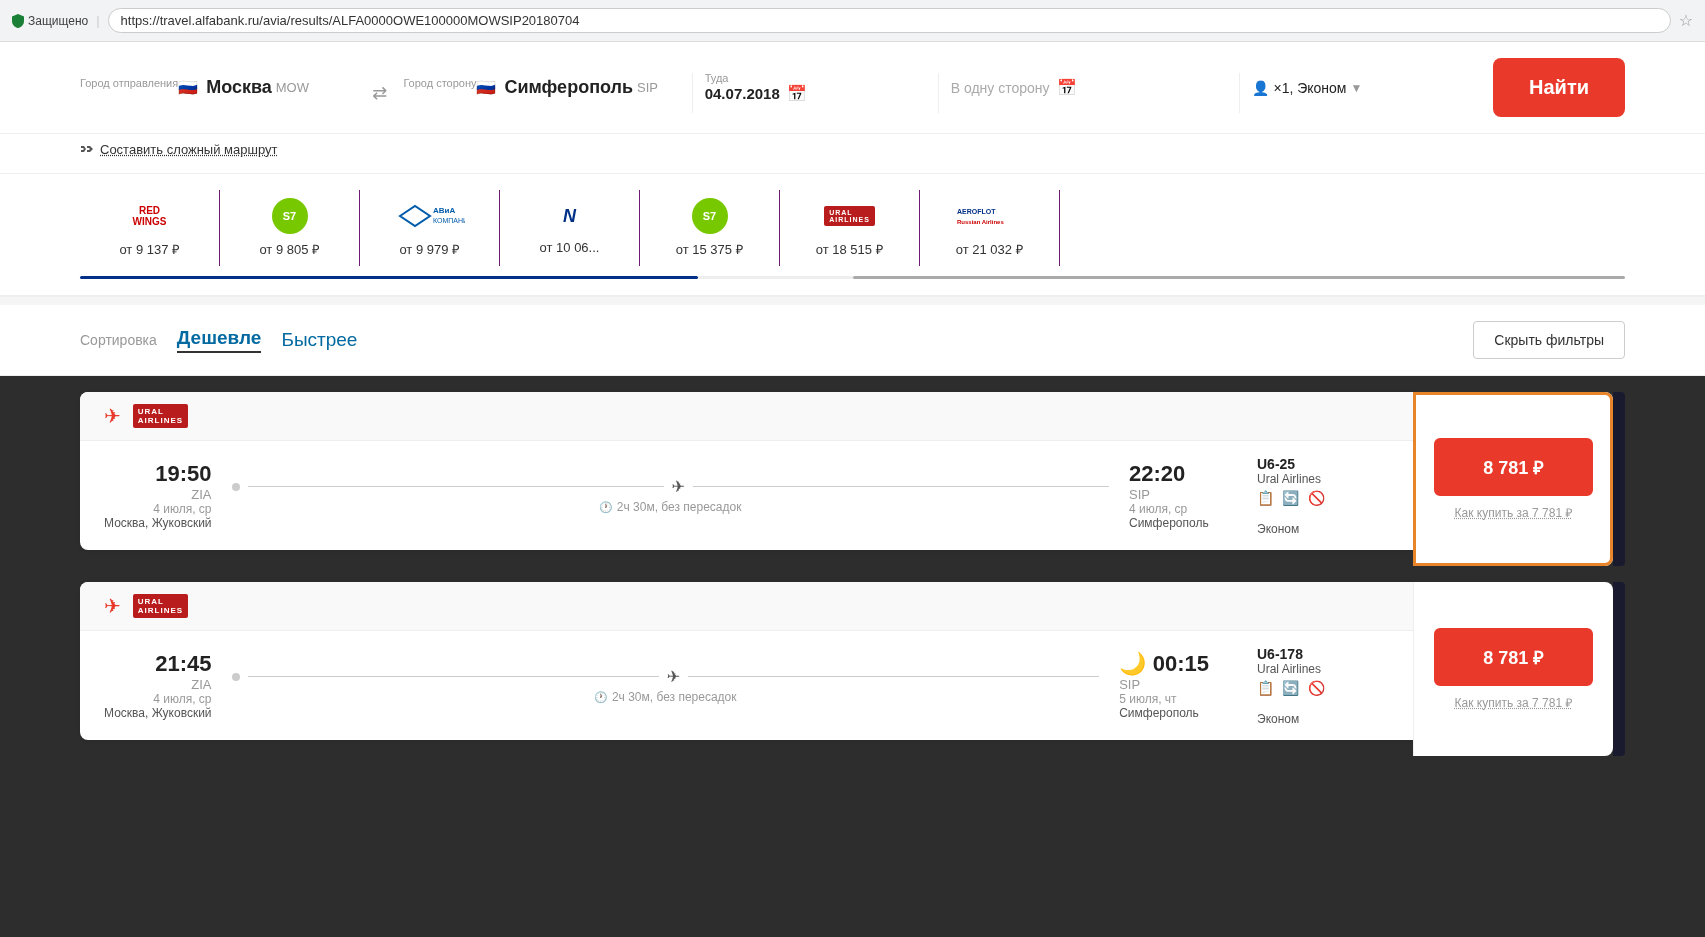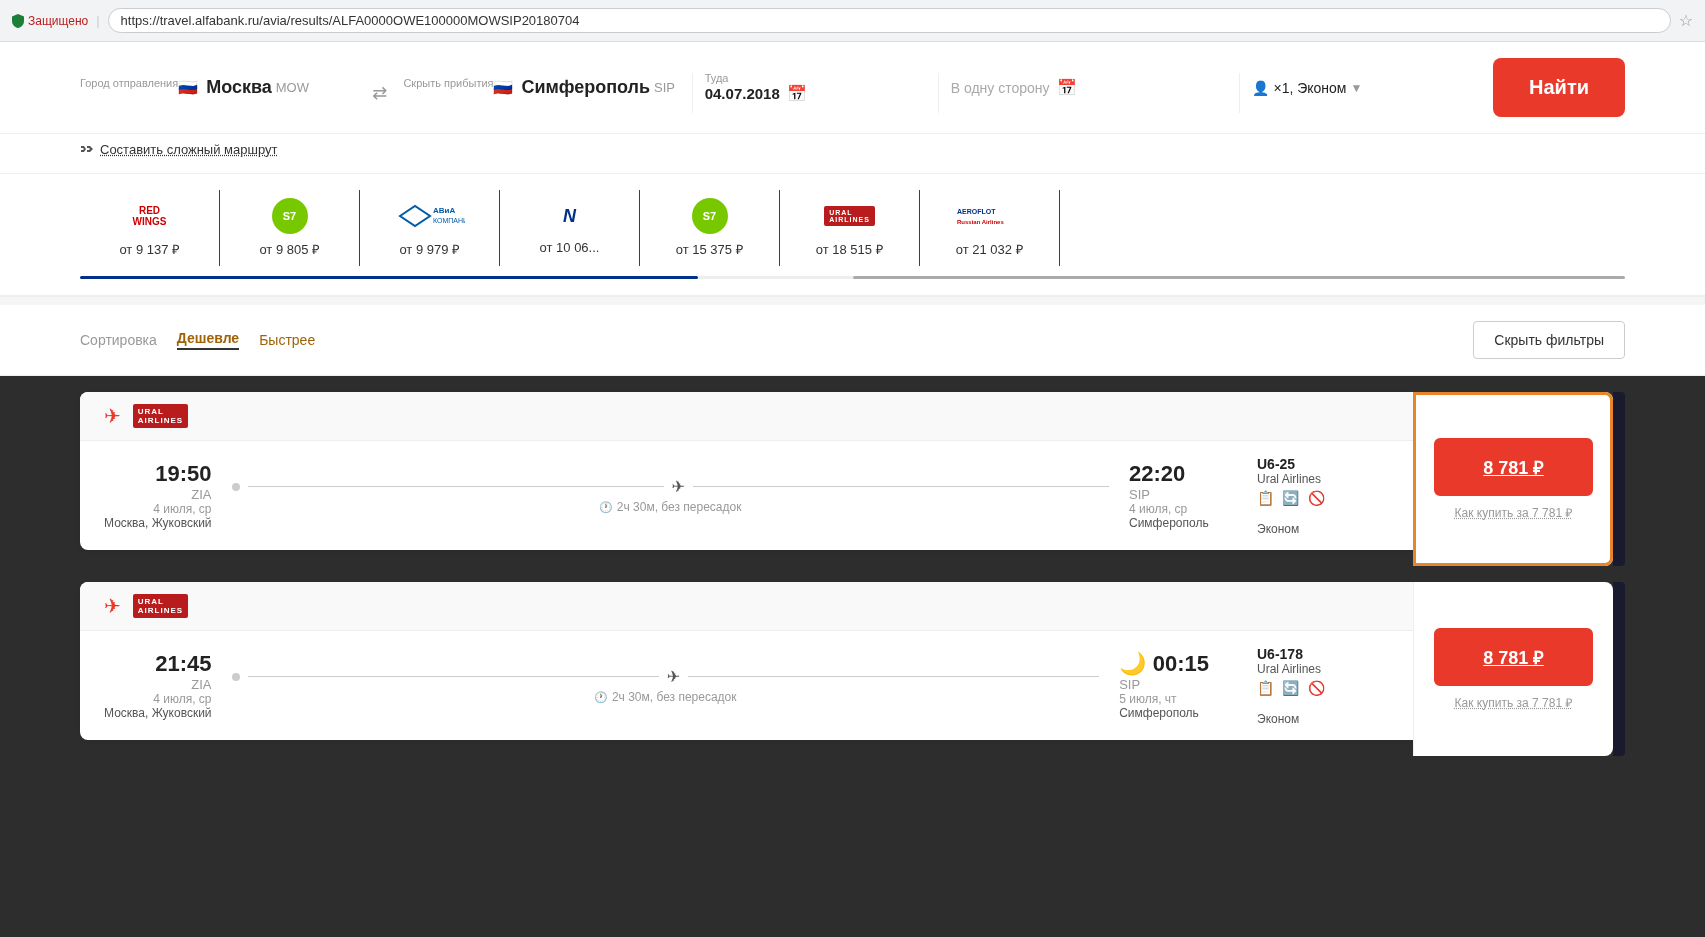--- a/index.html
+++ b/index.html
@@ -8,21 +8,21 @@
     .browser-bar {
       background: #f1f3f4;
       padding: 8px 12px;
       display: flex;
       align-items: center;
       gap: 8px;
       border-bottom: 1px solid #ddd;
       font-size: 13px;
       color: #333;
     }
-    .secure-badge { color: #b91c1c; display: flex; align-items: center; gap: 4px; font-size: 12px; }
+    .secure-badge { color: #404040; display: flex; align-items: center; gap: 4px; font-size: 12px; }
     .url-bar { flex: 1; background: white; border: 1px solid #ccc; border-radius: 20px; padding: 4px 12px; font-size: 13px; color: #333; }
     .star-icon { color: #999; font-size: 16px; cursor: pointer; }
 
     .main-container {
       background: #f5f5f5;
       padding: 0;
     }
 
     .search-panel {
       background: white;
@@ -172,22 +172,22 @@
       border-bottom: 1px solid #eee;
       margin-top: 8px;
     }
     .sort-section {
       display: flex;
       align-items: center;
       gap: 20px;
     }
     .sort-label { font-size: 14px; color: #999; }
     .sort-option {
-      font-size: 14px;
-      color: #a16207;
+      font-size: 19px;
+      color: #0369a1;
       cursor: pointer;
       text-decoration: none;
     }
     .sort-option.active {
       font-weight: bold;
       border-bottom: 2px solid #333;
       padding-bottom: 2px;
     }
     .hide-filters-btn {
       border: 1px solid #ccc;
@@ -303,21 +303,20 @@
       background: #e8392a;
       color: white;
       border: 3px solid #e8392a;
       border-radius: 6px;
       padding: 14px 32px;
       font-size: 18px;
       font-weight: bold;
       cursor: pointer;
       width: 100%;
       text-align: center;
-      text-decoration: underline;
     }
     .buy-cheaper {
       font-size: 12px;
       color: #999;
       margin-top: 8px;
       text-decoration: underline dotted;
       cursor: pointer;
       text-align: center;
     }
 
@@ -365,21 +364,21 @@
       <div style="display:flex;align-items:center;gap:4px">
         <span class="flag">🇷🇺</span>
         <span class="value">Москва</span>
         <span class="code">MOW</span>
       </div>
     </div>
 
     <div class="swap-icon">⇄</div>
 
     <div class="search-field">
-      <label>Скрыть прибытия</label>
+      <label>Город сторону</label>
       <div style="display:flex;align-items:center;gap:4px">
         <span class="flag">🇷🇺</span>
         <span class="value">Симферополь</span>
         <span class="code">SIP</span>
       </div>
     </div>
 
     <div class="field-separator"></div>
 
     <div class="date-field">

